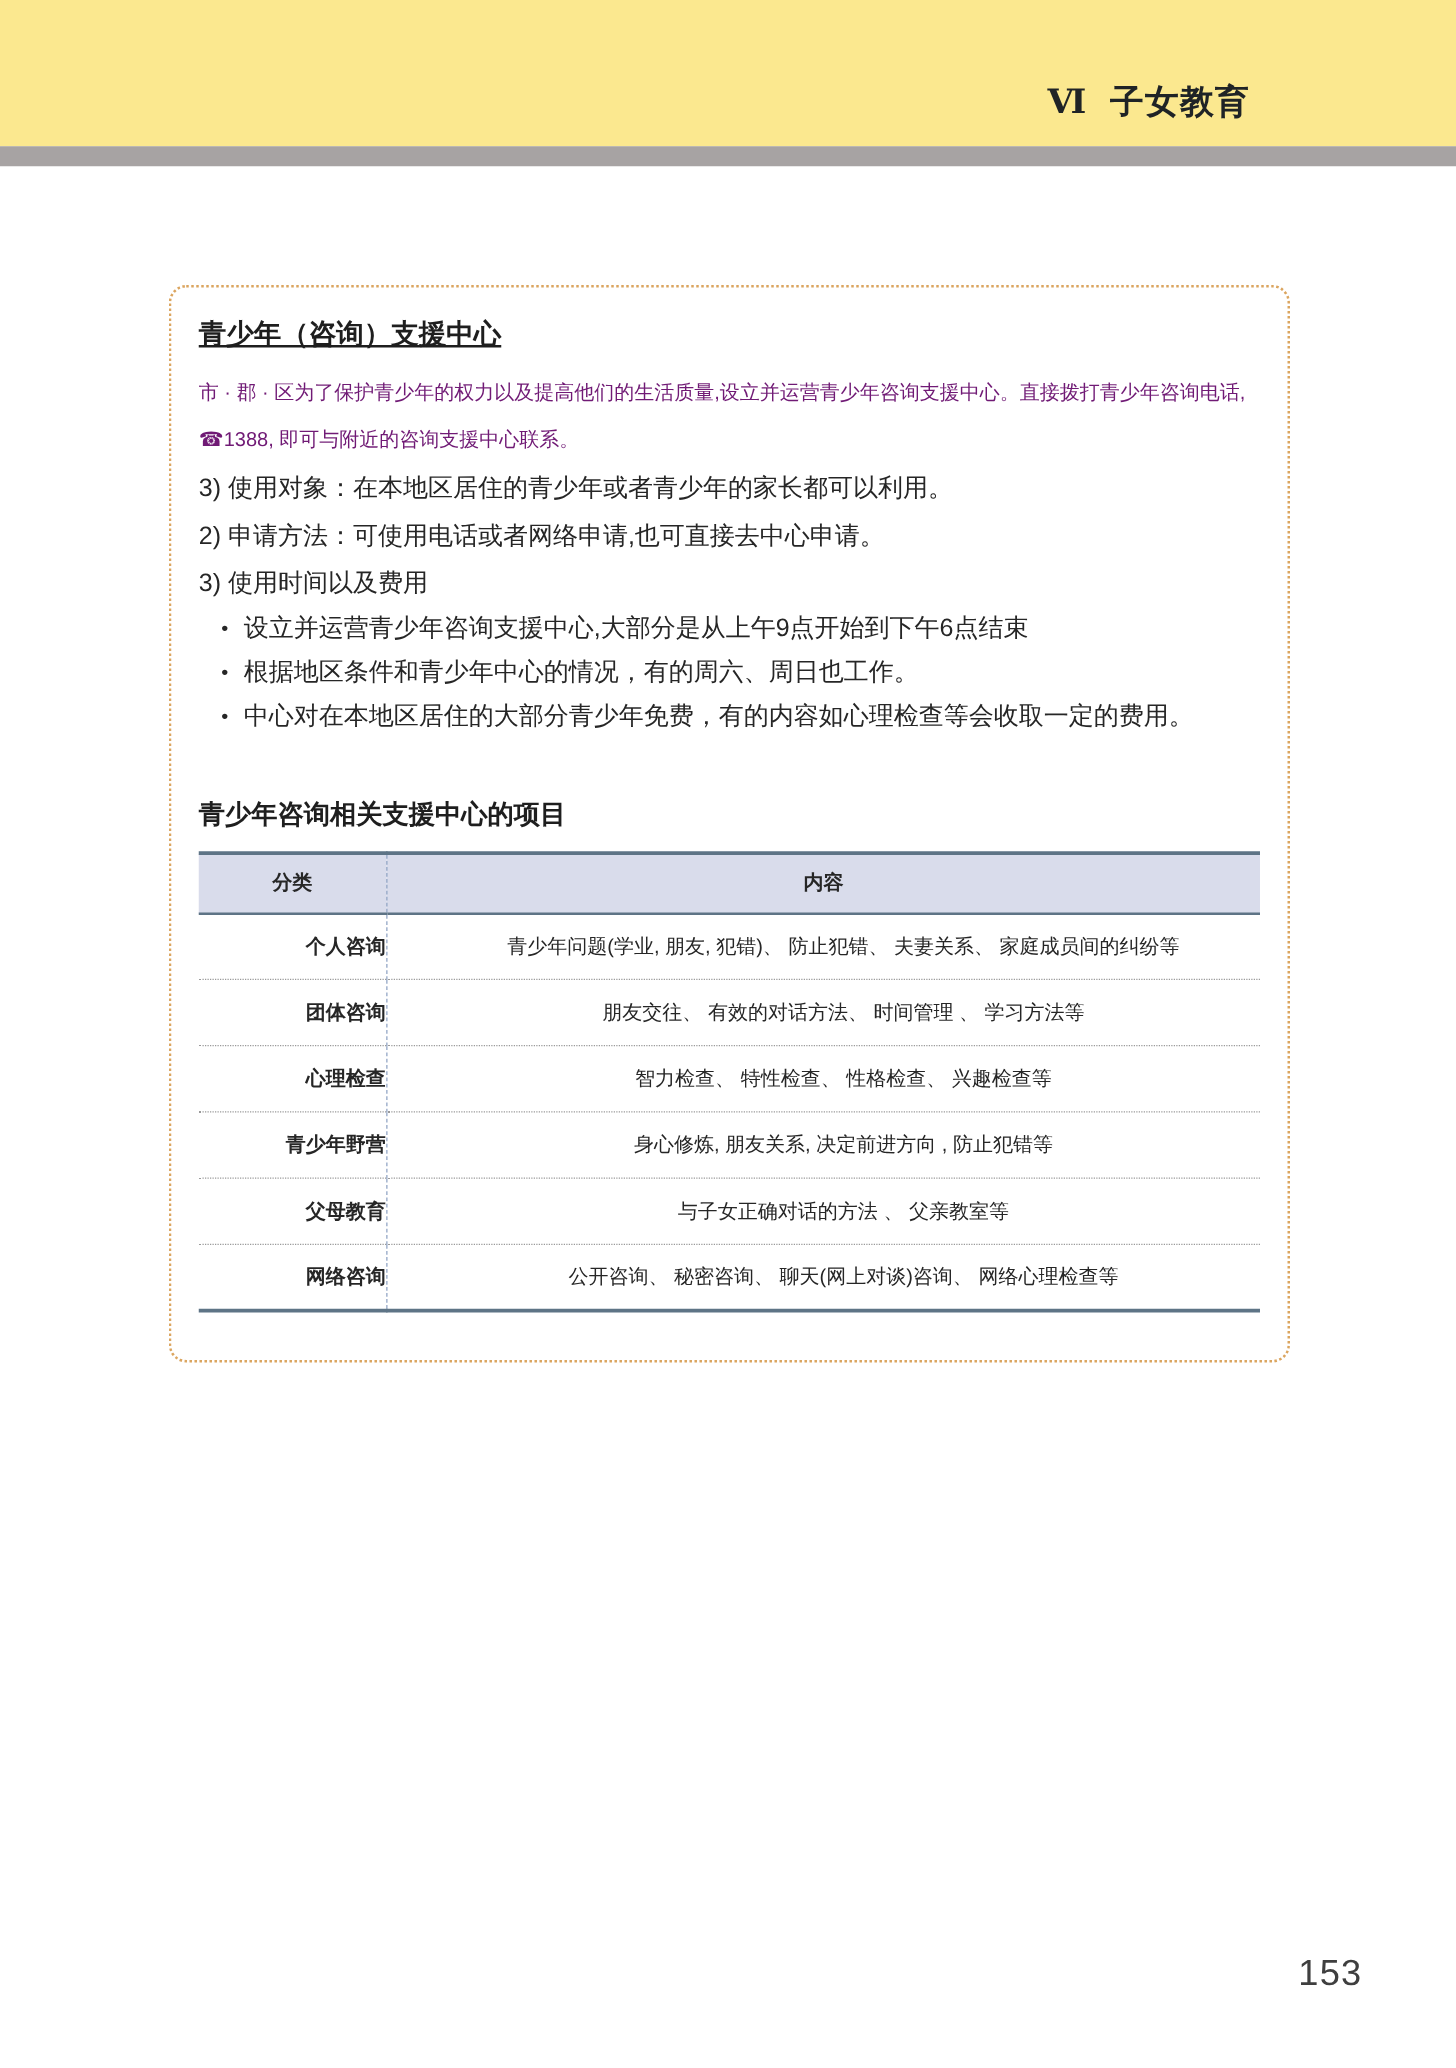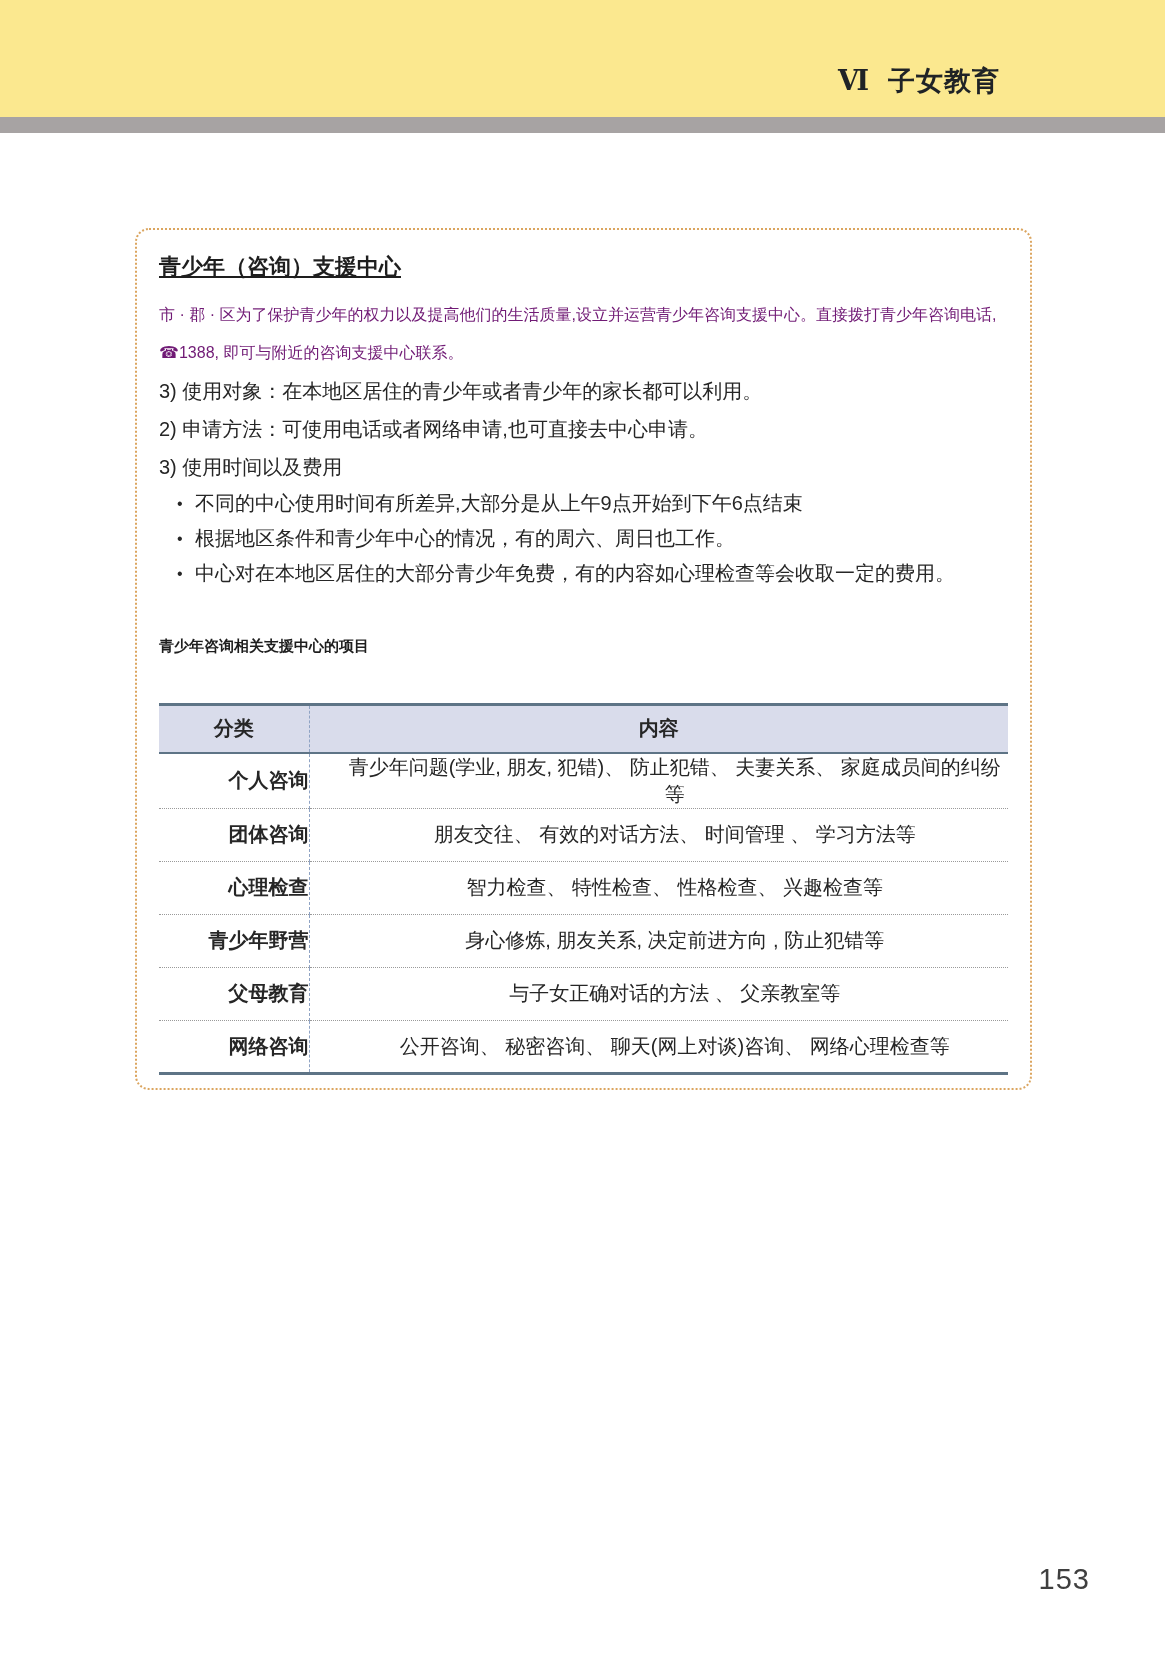--- a/index.html
+++ b/index.html
@@ -73,34 +73,34 @@
     line-height: 35px;
     color: #262626;
     padding-left: 18px;
   }
   .bullet-line .dot {
     width: 18px;
     flex: 0 0 18px;
     font-size: 16px;
   }
   .table-title {
-    font-size: 15px;
+    font-size: 21px;
     font-weight: bold;
     color: #1e1e1e;
     margin-top: 46px;
-    margin-bottom: 47px;
+    margin-bottom: 16px;
   }
 
   
   table.support-table {
     width: 100%;
     border-collapse: collapse;
     border-top: 3px solid #5e7486;
     border-bottom: 3px solid #5e7486;
-    font-size: 20px;
+    font-size: 16px;
     color: #262626;
   }
   .support-table th {
     background: #d9dceb;
     font-weight: bold;
     height: 48px;
     text-align: center;
     border-bottom: 2px solid #5e7486;
   }
   .support-table td {
@@ -150,21 +150,21 @@
   <div class="box-title">青少年（咨询）支援中心</div>
 
   <p class="intro">市 · 郡 · 区为了保护青少年的权力以及提高他们的生活质量,设立并运营青少年咨询支援中心。直接拨打青少年咨询电话, ☎1388, 即可与附近的咨询支援中心联系。</p>
 
   <div class="numbered-line">3) 使用对象：在本地区居住的青少年或者青少年的家长都可以利用。</div>
   <div class="numbered-line">2) 申请方法：可使用电话或者网络申请,也可直接去中心申请。</div>
   <div class="numbered-line">3) 使用时间以及费用</div>
 
   <div class="bullet-line">
     <span class="dot">•</span>
-    <span>不同的中心使用时间有所差异,大部分是从上午9点开始到下午6点结束</span>
+    <span>设立并运营青少年咨询支援中心,大部分是从上午9点开始到下午6点结束</span>
   </div>
   <div class="bullet-line">
     <span class="dot">•</span>
     <span>根据地区条件和青少年中心的情况，有的周六、周日也工作。</span>
   </div>
   <div class="bullet-line">
     <span class="dot">•</span>
     <span>中心对在本地区居住的大部分青少年免费，有的内容如心理检查等会收取一定的费用。</span>
   </div>
 

